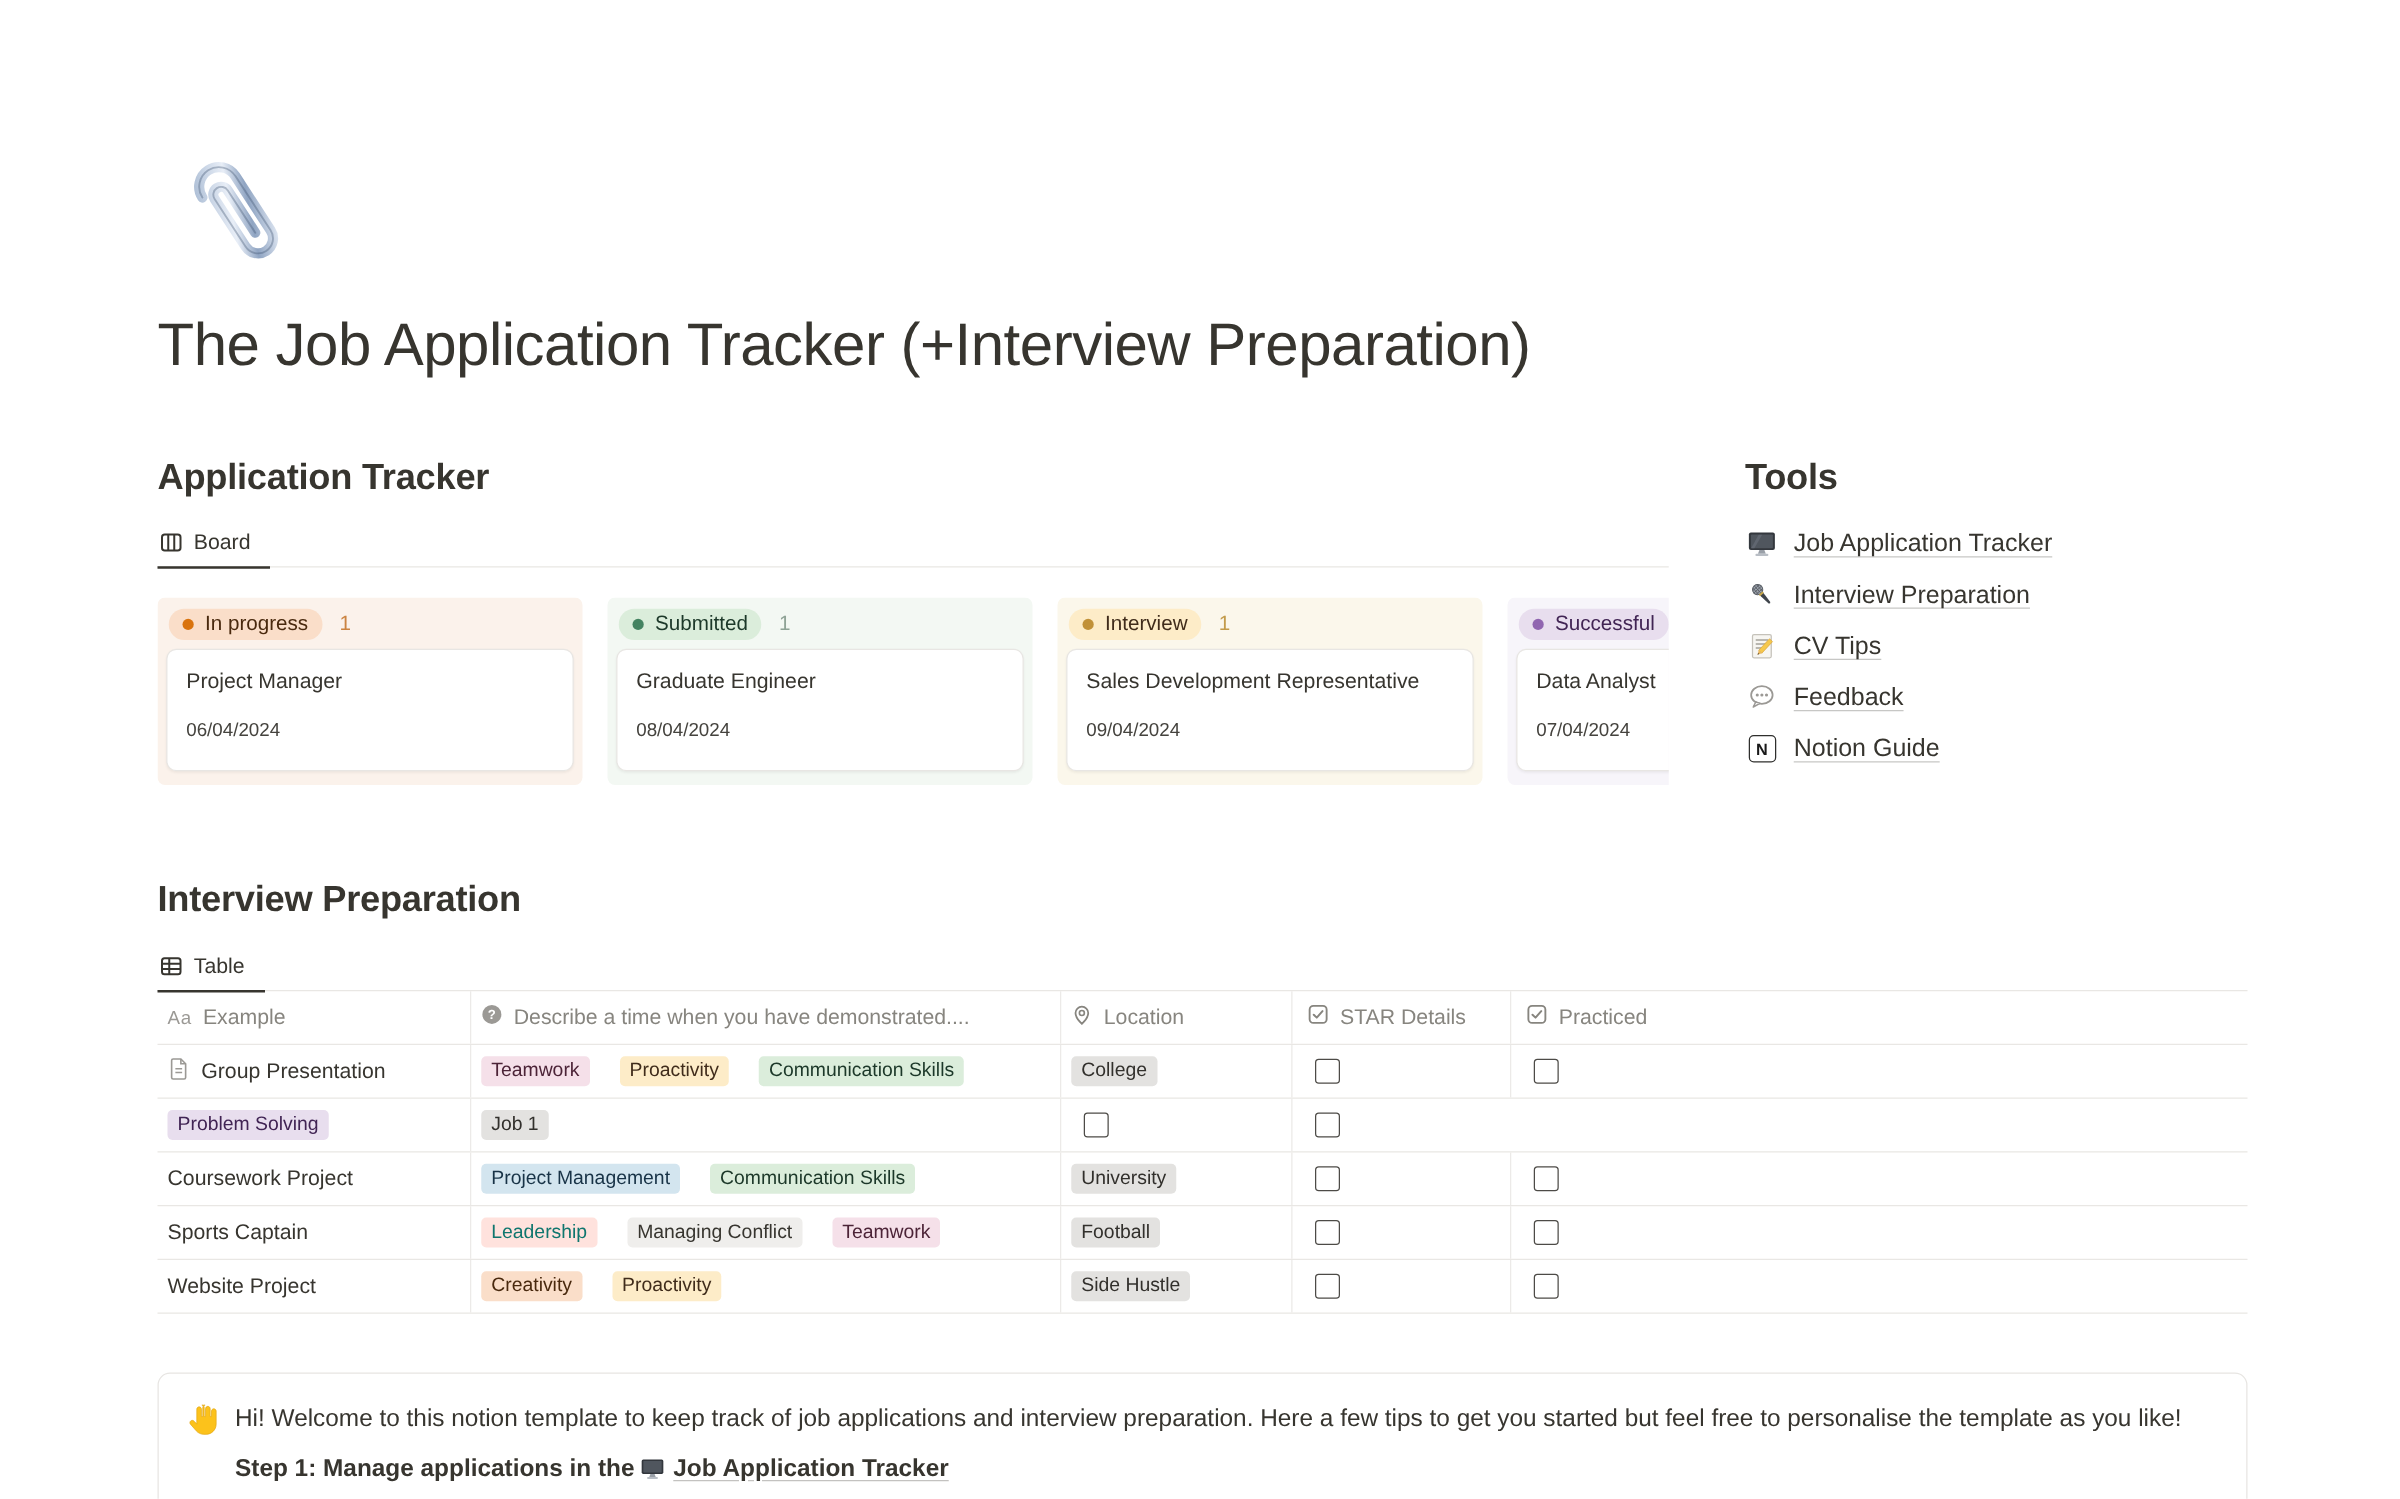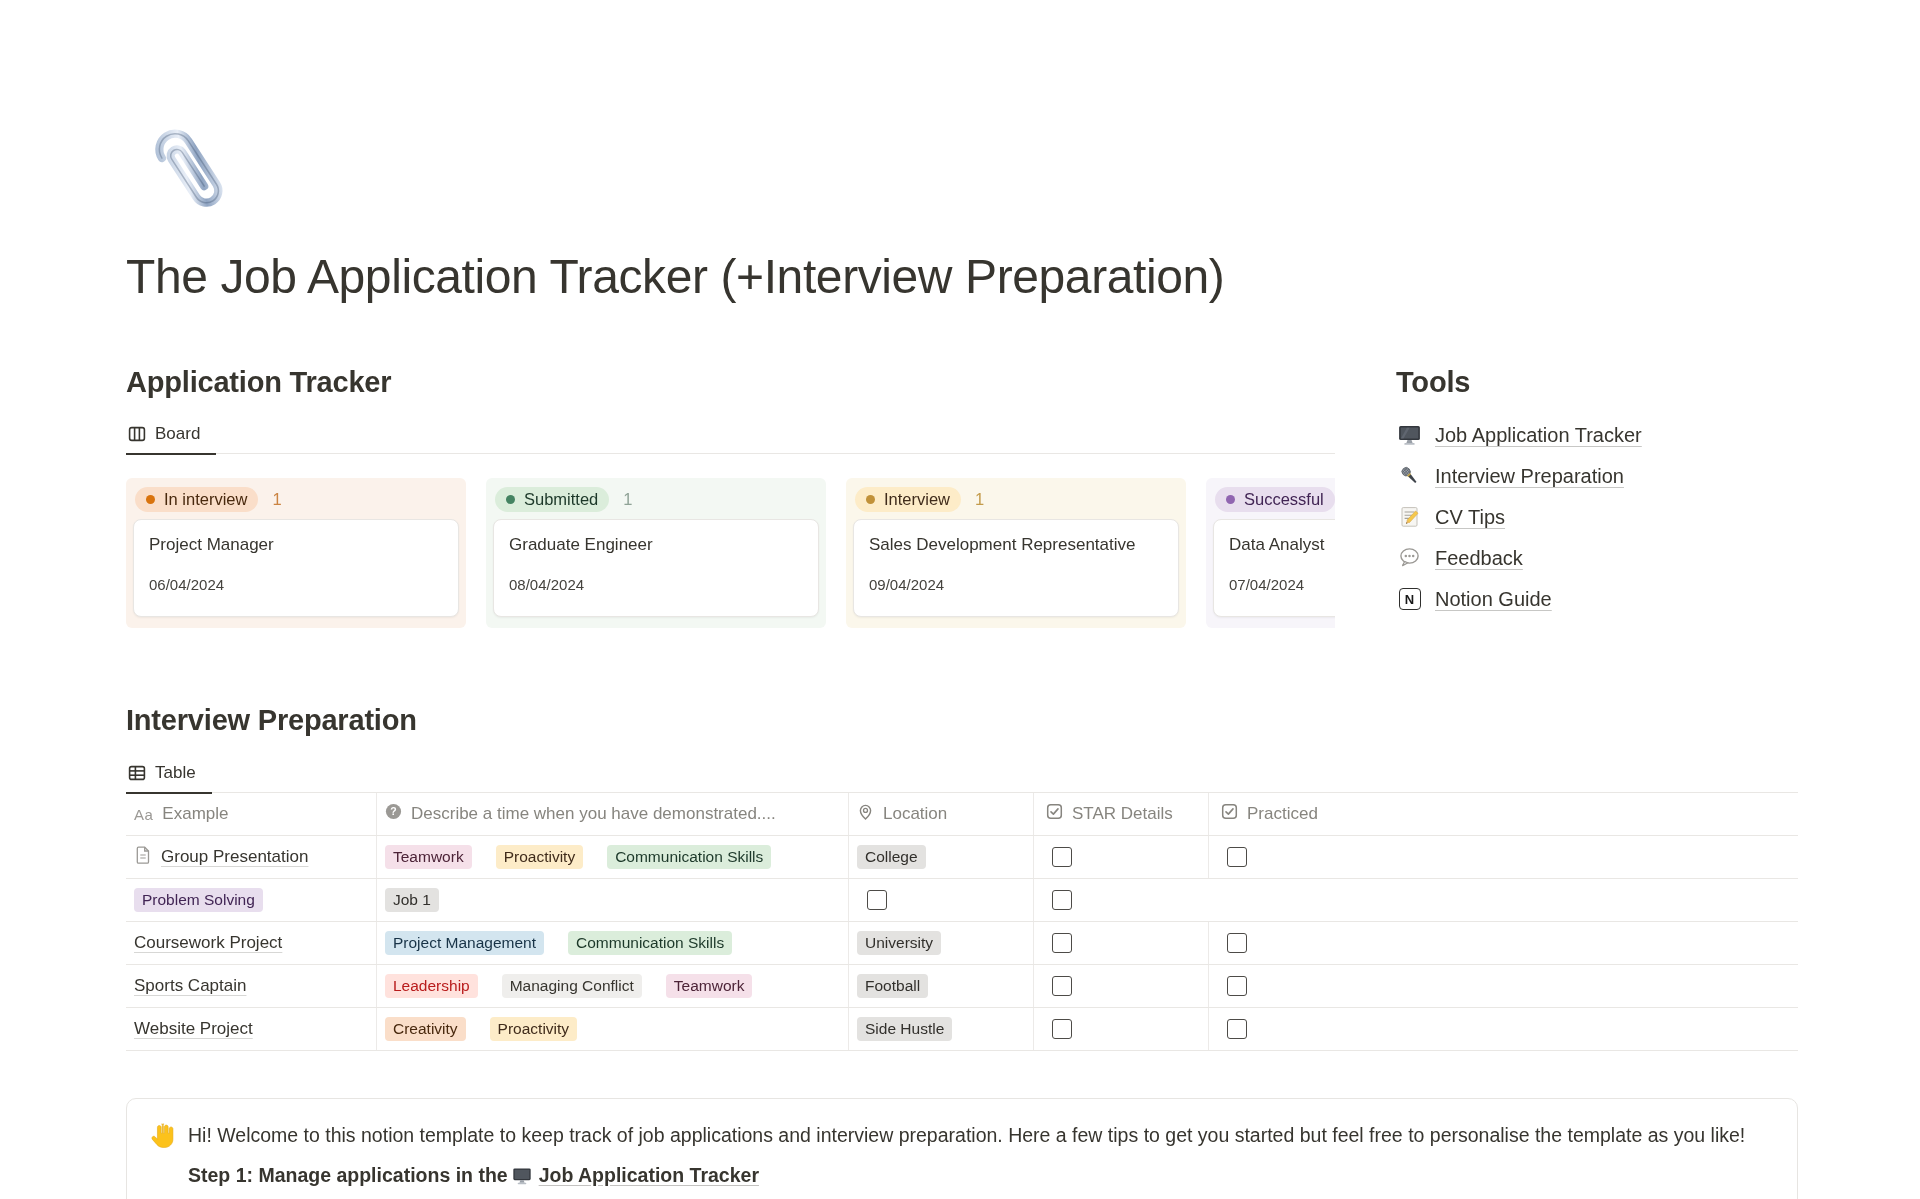--- a/index.html
+++ b/index.html
@@ -45,21 +45,21 @@
 
   .section2{margin-top:74px}
   .ptable{width:1672px;font-size:17px}
   .prow{display:grid;grid-template-columns:251px 472px 185px 175px 589px;
         border-bottom:1px solid #E9E7E4;height:42px;align-items:stretch}
   .pcell{display:flex;align-items:center;gap:9px;padding-left:8px;border-right:1px solid #ECEAE8;overflow:hidden}
   .pcell:last-child{border-right:none}
   .phead .pcell{color:#87857F;font-weight:400}
   .phead .pcell .hlabel{white-space:nowrap}
   .aa{font-size:15px;color:#9B9995;letter-spacing:.5px}
-  .row-title{font-weight:500;text-decoration:underline;text-decoration-color:rgba(55,53,47,.2);
+  .row-title{font-weight:500;text-decoration-color:rgba(55,53,47,.2);
              text-decoration-thickness:1px;text-underline-offset:4px;white-space:nowrap;cursor:pointer}
   .tag{border-radius:4px;padding:3px 8px;font-size:15.5px;white-space:nowrap;cursor:pointer}
   .tagwrap{display:flex;gap:24px;align-items:center}
   .cbx{width:18px;height:18px;border:1.7px solid #4D4B47;border-radius:3px;background:#fff;
        margin-left:10px;flex:none;cursor:pointer}
   .pad12{padding-left:12px}
 
   .callout{margin-top:47px;border:1px solid #E7E5E2;border-radius:10px;background:#fff;
            padding:21px 26px 26px 21px;display:flex;gap:13px;align-items:flex-start}
   .callout-body{font-size:19.5px;line-height:31px;color:#37352F}
@@ -109,21 +109,21 @@
           <span>Board</span>
         </div>
       </div>
 
       <div class="board">
 
         <div class="bcol" style="background-color: rgb(251, 242, 235);">
           <div class="bcol-head">
             <span class="pill" style="background-color: rgb(250, 222, 201); color: rgb(73, 41, 14);">
               <span class="dot" style="background-color: rgb(217, 115, 13);"></span>
-              <span>In interview</span>
+              <span>In progress</span>
             </span>
             <span class="count" style="color: rgb(203, 132, 66);">1</span>
           </div>
           <div class="card">
             <div class="card-title">Project Manager</div>
             <div class="card-date">06/04/2024</div>
           </div>
         </div>
 
         <div class="bcol" style="background-color: rgb(243, 248, 243);">
@@ -361,21 +361,21 @@
             <span class="cbx"></span>
           </div>
       </div>
 
       <div class="prow">
         <div class="pcell">
           <span class="row-title">Sports Captain</span>
         </div>
         <div class="pcell">
           <span class="tagwrap">
-            <span class="tag" style="background-color: rgb(255, 226, 221); color: #b91c1c;">Leadership</span>
+            <span class="tag" style="background-color: rgb(255, 226, 221); color: #0f766e;">Leadership</span>
             <span class="tag" style="background-color: rgb(239, 238, 236); color: rgb(55, 53, 47);">Managing Conflict</span>
             <span class="tag" style="background-color: rgb(245, 224, 233); color: rgb(76, 35, 55);">Teamwork</span>
           </span>
         </div>
         <div class="pcell">
           <span class="tag" style="background-color: rgb(227, 226, 224); color: rgb(50, 48, 44);">Football</span>
         </div>
         <div class="pcell">
             <span class="cbx"></span>
           </div>

